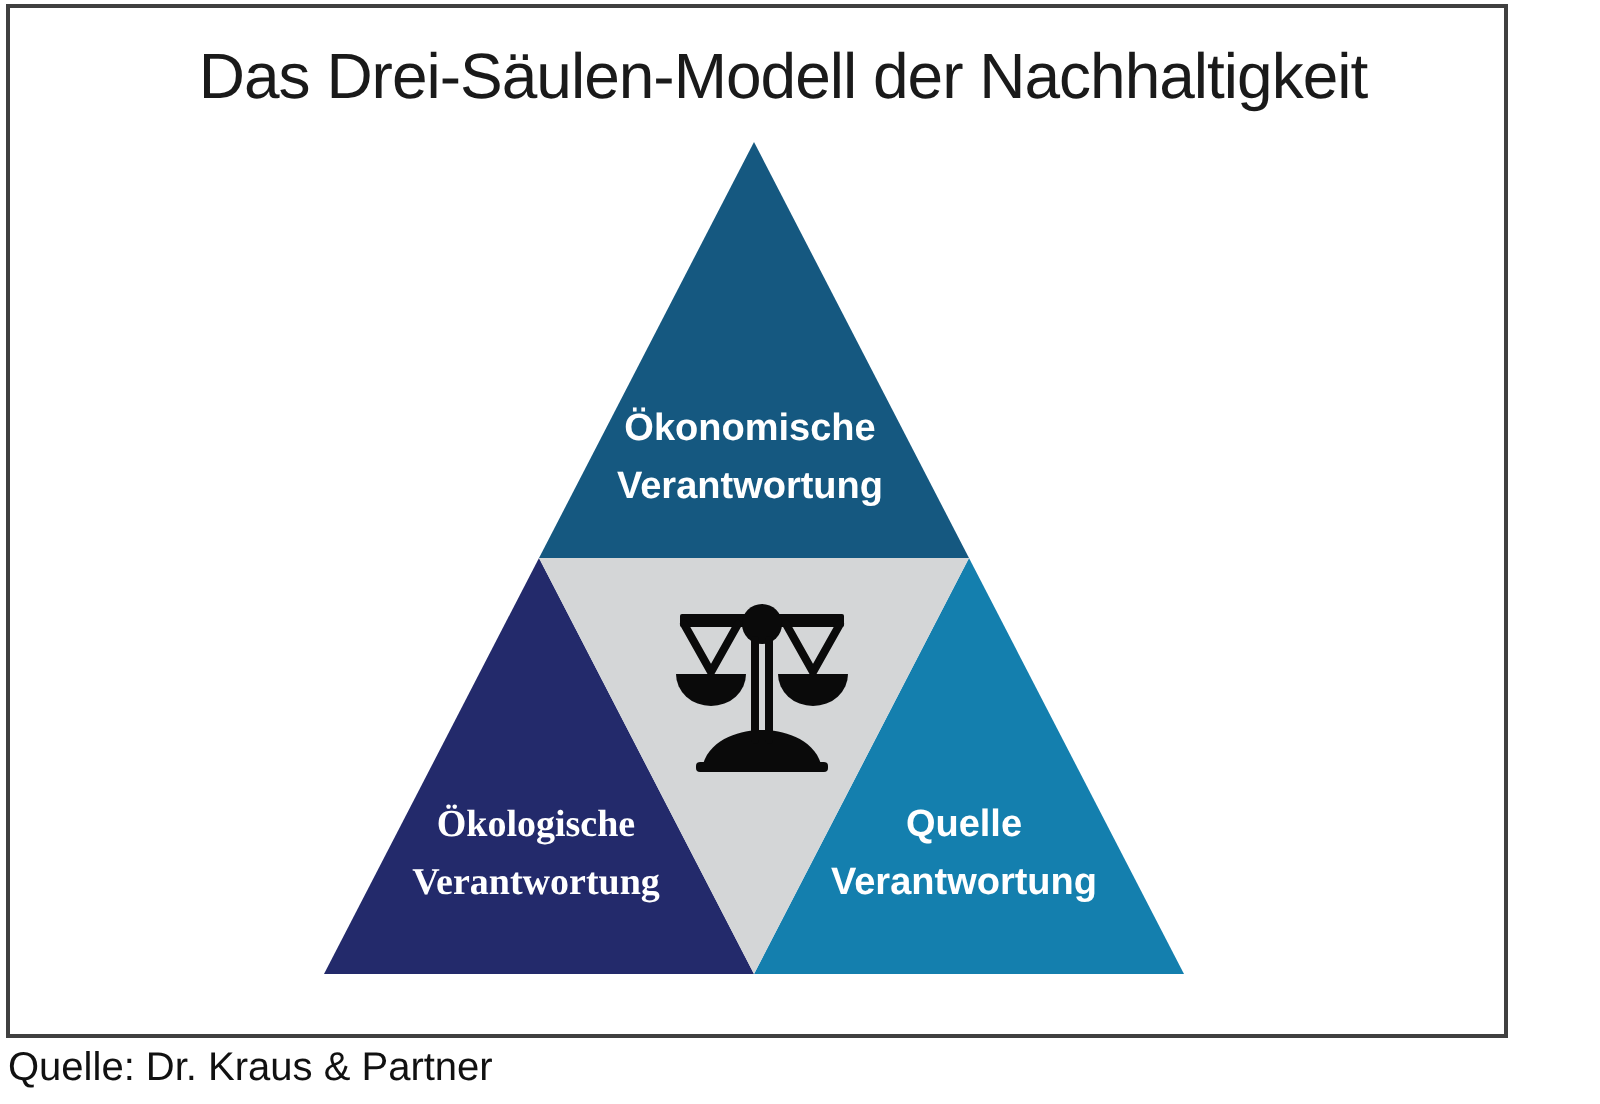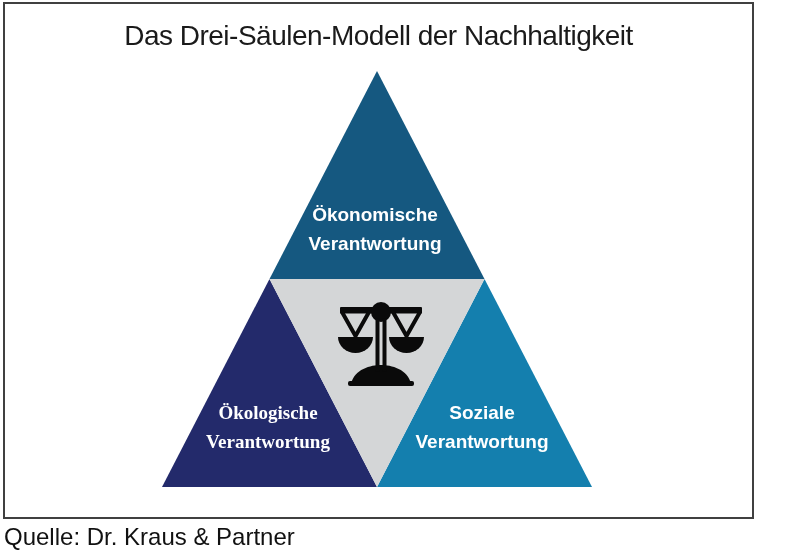--- a/index.html
+++ b/index.html
@@ -24,25 +24,26 @@
     border: 2px solid #404040;
     background: #ffffff;
   }
   .diagram-title {
     position: absolute;
     left: 3px;
     top: 20px;
     width: 751px;
     margin: 0;
     text-align: center;
-    font-size: 28px;
+    font-size: 32px;
     font-weight: 400;
     letter-spacing: -0.5px;
     color: #1a1a1a;
     white-space: nowrap;
+    padding-left: 13px;
   }
   .triangle-svg {
     position: absolute;
     left: 0;
     top: 0;
     width: 800px;
     height: 552px;
   }
   .seg-label {
     position: absolute;
@@ -55,21 +56,21 @@
     pointer-events: none;
   }
   .seg-label span { display: block; text-align: center; }
   .label-economic   { left: 263px; top: 200px; }
   .label-ecological { left: 156px; top: 398px; font-family: Liberation Serif, serif; }
   .label-social     { left: 370px; top: 398px; }
   .source-caption {
     position: absolute;
     left: 4px;
     top: 523px;
-    font-size: 24px;
+    font-size: 20px;
     color: #111111;
     white-space: nowrap;
   }
 </style>
 </head>
 <body>
 
 <div class="page">
 
   <div class="frame"></div>
@@ -105,19 +106,19 @@
     <span>Ökonomische</span>
     <span>Verantwortung</span>
   </div>
 
   <div class="seg-label label-ecological">
     <span>Ökologische</span>
     <span>Verantwortung</span>
   </div>
 
   <div class="seg-label label-social">
-    <span>Soziale</span>
+    <span>Quelle</span>
     <span>Verantwortung</span>
   </div>
 
   <div class="source-caption">Quelle: Dr. Kraus &amp; Partner</div>
 
 </div>
 
 </body></html>

